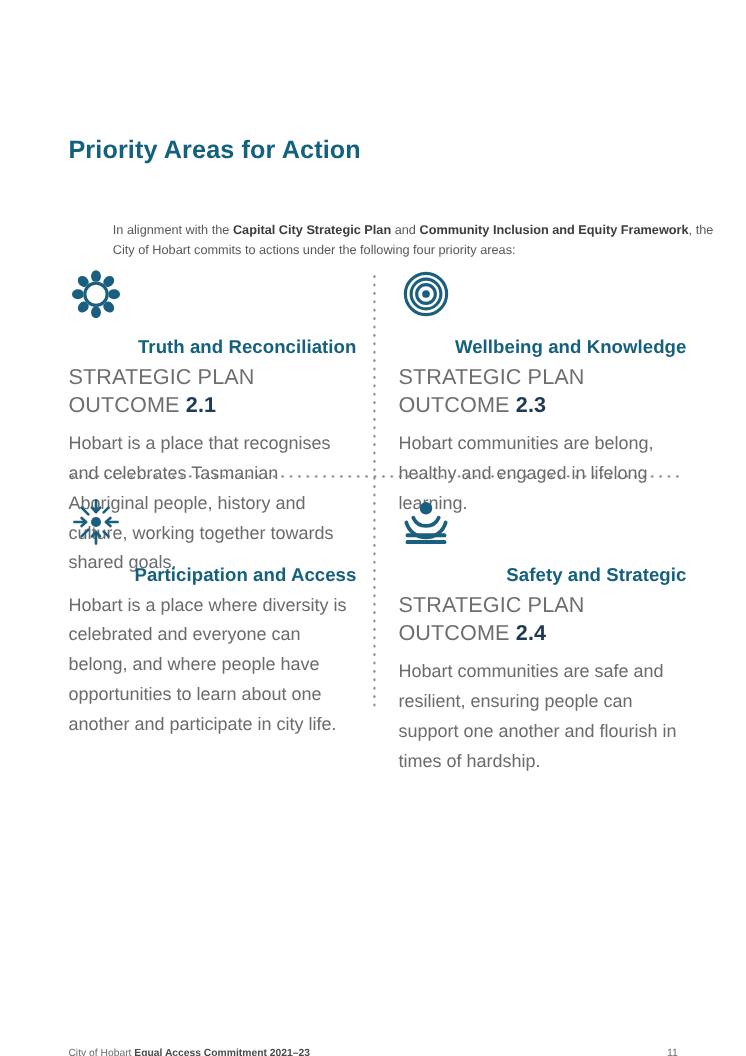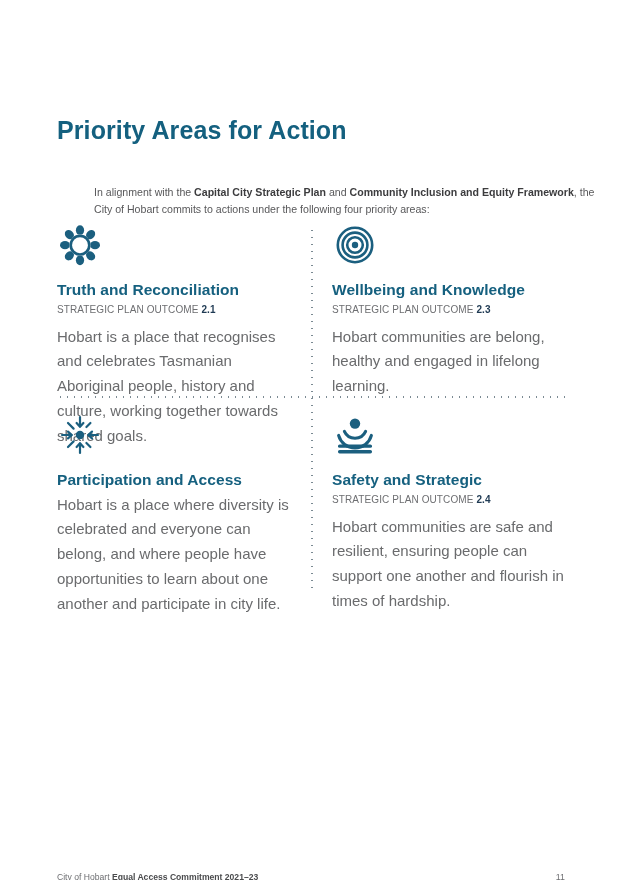--- a/index.html
+++ b/index.html
@@ -19,21 +19,21 @@
     position: absolute;
     inset: 0;
     background: #ffffff;
   }
 
   
   .page-title {
     position: absolute;
     left: 57px;
     top: 100px;
-    font-size: 25px;
+    font-size: 21px;
     font-weight: bold;
     letter-spacing: 0.1px;
     color: #14607f;
     line-height: 1.1;
   }
 
   
   .intro {
     position: absolute;
     left: 57px;
@@ -92,23 +92,24 @@
   }
   .card-icon svg { display: block; }
 
   .card-title {
     font-size: 15.5px;
     font-weight: bold;
     color: #15607f;
     line-height: 1.2;
     margin-bottom: 3px;
     letter-spacing: 0.05px;
+    text-align: right;
   }
   .card-outcome {
-    font-size: 10px;
+    font-size: 18px;
     color: #6d6e71;
     line-height: 1.3;
     margin-bottom: 9px;
     letter-spacing: 0.1px;
   }
   .card-outcome .num {
     font-weight: bold;
     color: #1f3a53;
   }
   .card-desc {

